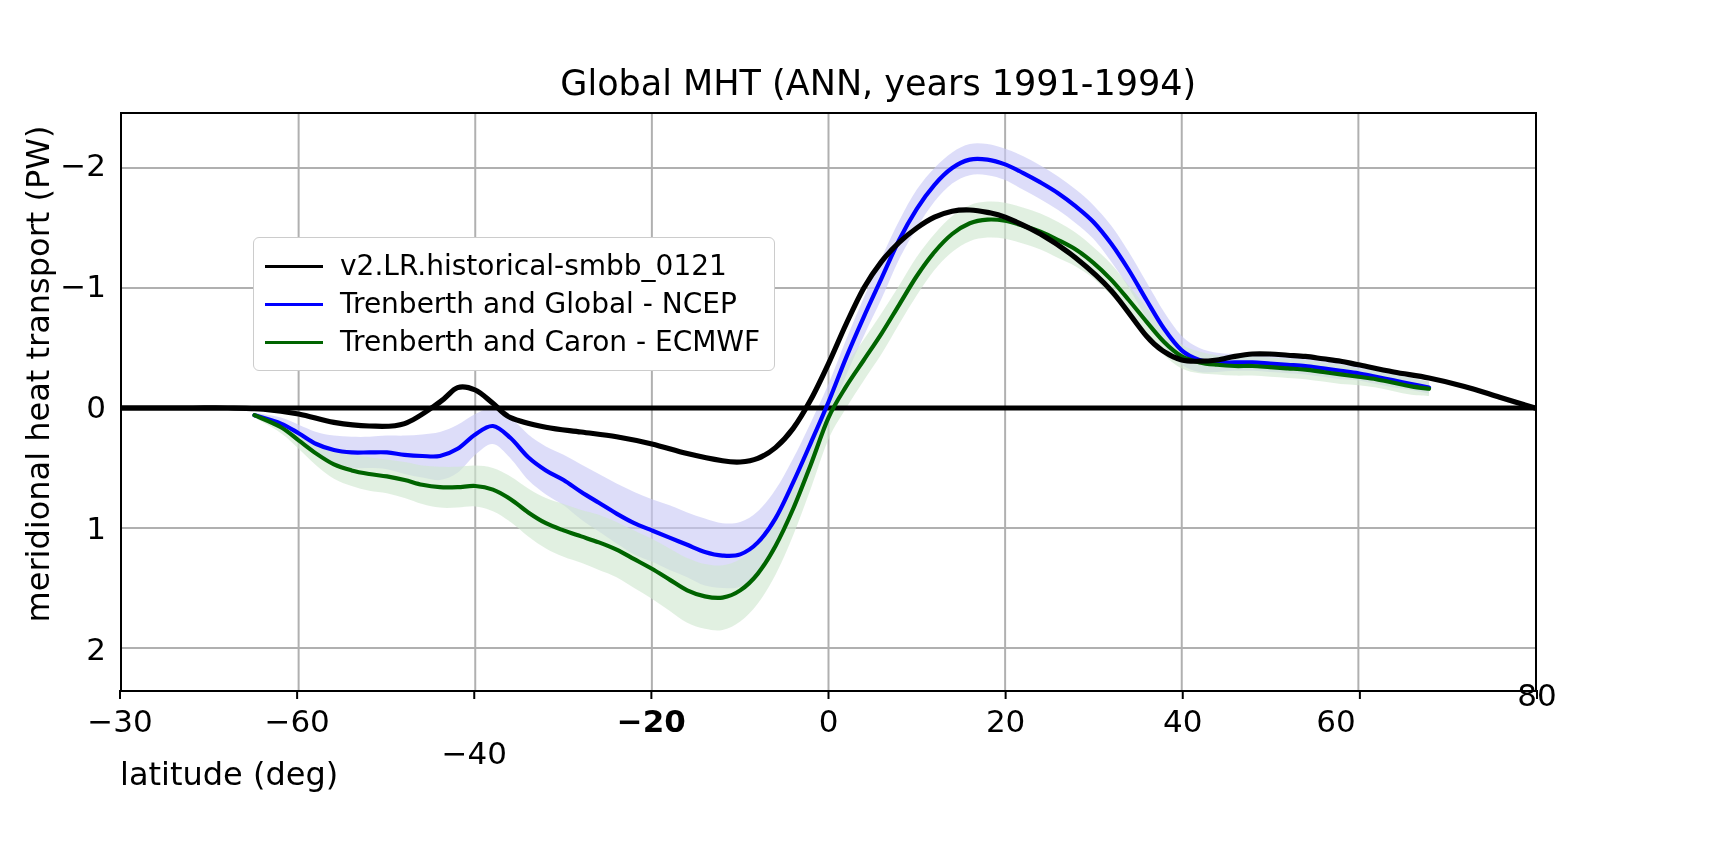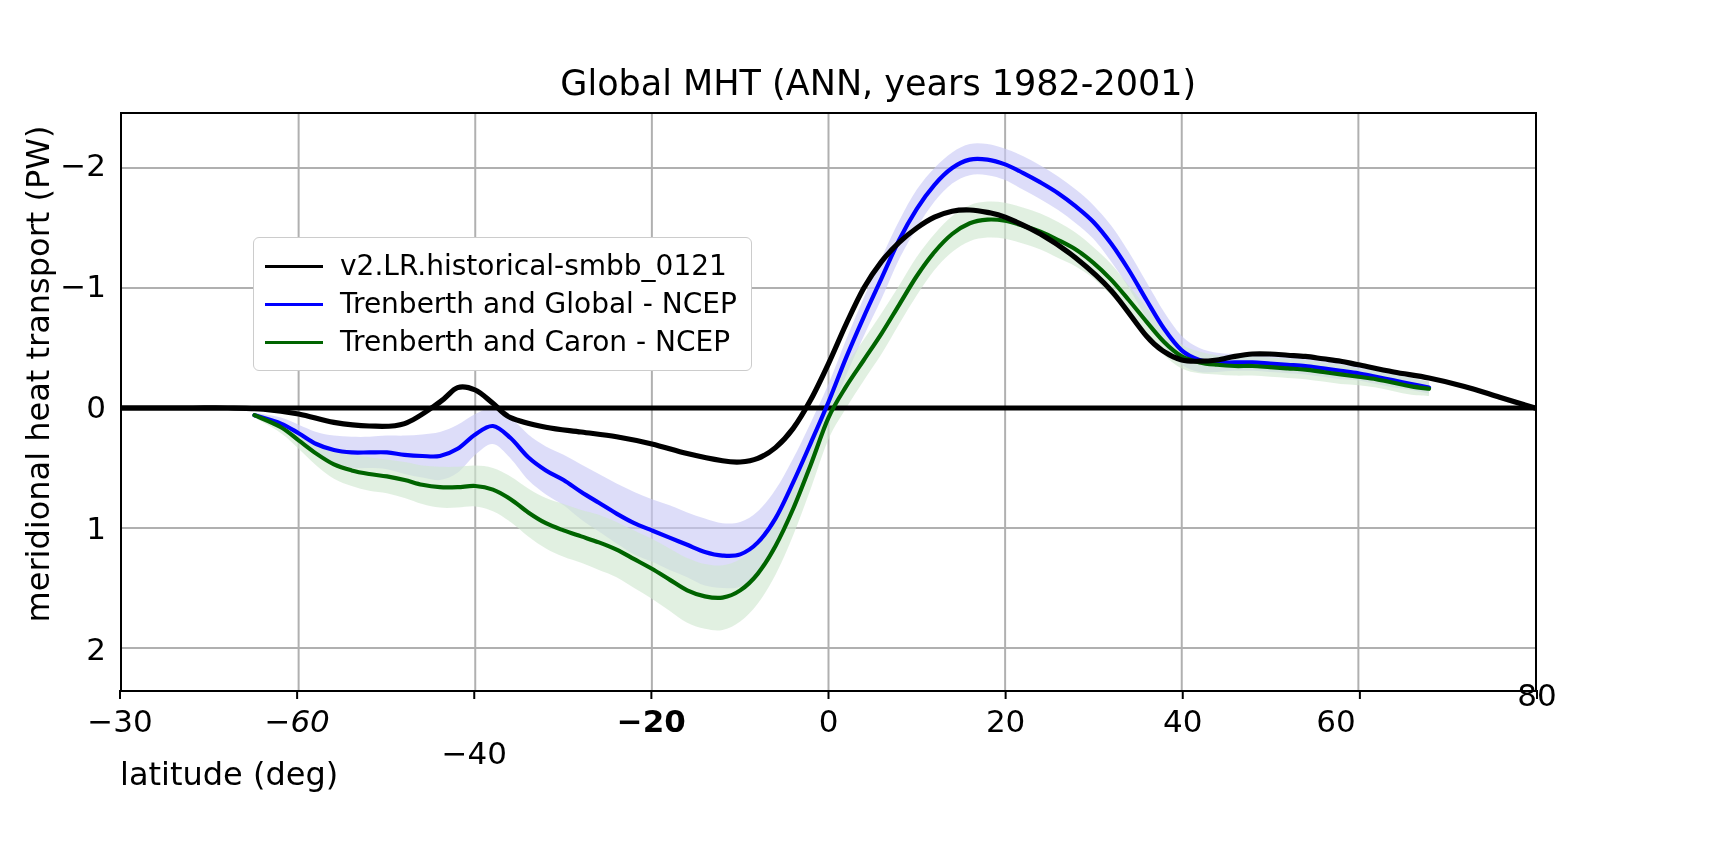--- a/index.html
+++ b/index.html
@@ -66,21 +66,21 @@
   .legrow{display:flex;align-items:center;height:38px;}
   .legline{width:58px;height:0;border-top-width:3.6px;border-top-style:solid;margin-right:17px;flex:0 0 auto;}
   .legtext{font-size:28px;color:#000;white-space:pre;line-height:28px;}
 </style>
 </head>
 <body>
 
 <div id="figure">
 
   <div id="title">
-    <span>Global MHT (ANN, years 1982-2001)</span>
+    <span>Global MHT (ANN, years 1991-1994)</span>
     <span class="l2">v2.LR.historical-smbb_0121</span>
   </div>
 
   <div id="plot">
     <svg id="plotsvg" viewBox="0 0 1417 580" preserveAspectRatio="none">
         <g>
           <line x1="177.125" y1="0" x2="177.125" y2="580" stroke="#b0b0b0" stroke-width="2"></line>
           <line x1="354.25" y1="0" x2="354.25" y2="580" stroke="#b0b0b0" stroke-width="2"></line>
           <line x1="531.375" y1="0" x2="531.375" y2="580" stroke="#b0b0b0" stroke-width="2"></line>
           <line x1="708.5" y1="0" x2="708.5" y2="580" stroke="#b0b0b0" stroke-width="2"></line>
@@ -110,35 +110,35 @@
       <div class="legrow">
         <span class="legline" style="border-top-color:#000000"></span>
         <span class="legtext">v2.LR.historical-smbb_0121</span>
       </div>
       <div class="legrow">
         <span class="legline" style="border-top-color:#0000ff"></span>
         <span class="legtext">Trenberth and Global - NCEP</span>
       </div>
       <div class="legrow">
         <span class="legline" style="border-top-color:#006400"></span>
-        <span class="legtext">Trenberth and Caron - NCEP</span>
+        <span class="legtext">Trenberth and Caron - ECMWF</span>
       </div>
     </div>
   </div>
 
   <div id="ytick-holder">
       <div class="ytick" style="left: 48px; width: 58px; right: auto; top: 633.708px;">2</div>
       <div class="ytick" style="left: 48px; width: 58px; right: auto; top: 512.875px;">1</div>
       <div class="ytick" style="left: 48px; width: 58px; right: auto; top: 392.042px;">0</div>
       <div class="ytick" style="left: 48px; width: 58px; right: auto; top: 271.208px;">−1</div>
       <div class="ytick" style="left: 48px; width: 58px; right: auto; top: 150.375px;">−2</div>
     </div>
   <div id="xtick-holder">
       <div class="xtick" style="left: 120px; top: 706px;">−30</div>
-      <div class="xtick" style="left: 297.125px; top: 706px; font-style: italic;">−60</div>
+      <div class="xtick" style="left: 297.125px; top: 706px;">−60</div>
       <div class="xtick" style="left: 474.25px; top: 706px; margin-top: 32px;">−40</div>
       <div class="xtick" style="left: 651.375px; top: 706px; font-weight: bold;">−20</div>
       <div class="xtick" style="left: 828.5px; top: 706px;">0</div>
       <div class="xtick" style="left: 1005.62px; top: 706px;">20</div>
       <div class="xtick" style="left: 1182.75px; top: 706px;">40</div>
       <div class="xtick" style="left: 1336px; top: 706px;">60</div>
       <div class="xtick" style="left: 1537px; top: 680px;">80</div>
     </div>
 
   <div id="xlabel">latitude (deg)</div>

